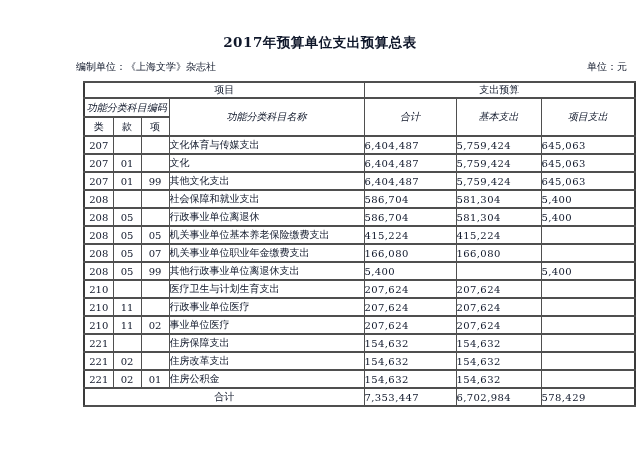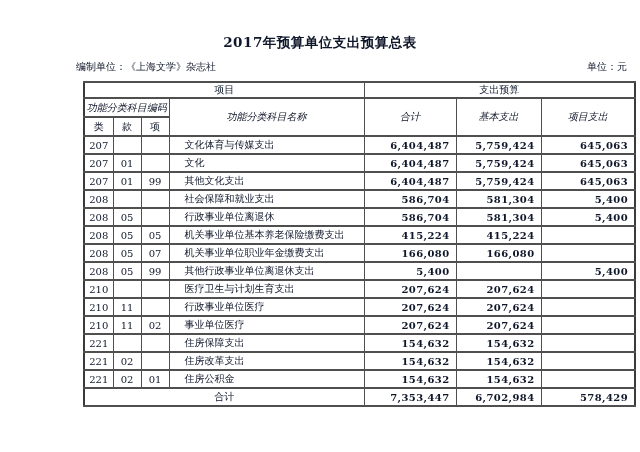--- a/index.html
+++ b/index.html
@@ -25,22 +25,22 @@
   }
   .budget th, .budget td {
     border:1px solid #4f4f4f; border-top-width:2px; border-bottom-width:2px;
     font-weight:normal; padding:0; overflow:hidden; white-space:nowrap;
     vertical-align:middle; text-align:center;
   }
   .budget thead tr.hr1 th { height:13px; }
   .budget thead tr.hr2 th { height:17px;font-style:italic; }
   .budget thead tr.hr3 th { height:17px; }
   .budget tbody td { height:16px; }
-  .budget td.name { text-align:left; padding-left:15px; }
-  .budget td.num  { text-align:right; padding-right:6px; letter-spacing:0.4px;font-weight:bold; }
+  .budget td.name { text-align:left; padding-left:0; }
+  .budget td.num  { text-align:left; padding-right:6px; letter-spacing:0.4px; }
   .budget col.c-code { width:29px; }
   .budget col.c-kuan { width:28px; }
   .budget col.c-xiang{ width:28px; }
   .budget col.c-name { width:195px; }
   .budget col.c-total{ width:92px; }
   .budget col.c-basic{ width:85px; }
   .budget col.c-proj { width:94px; }
 </style>
 </head>
 <body>

